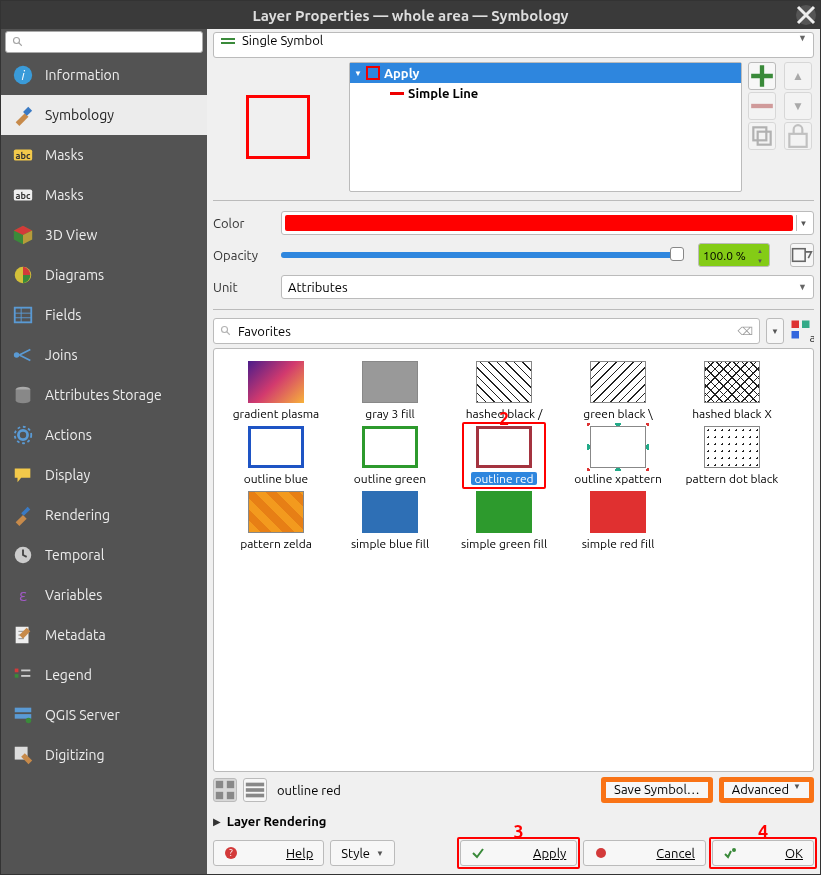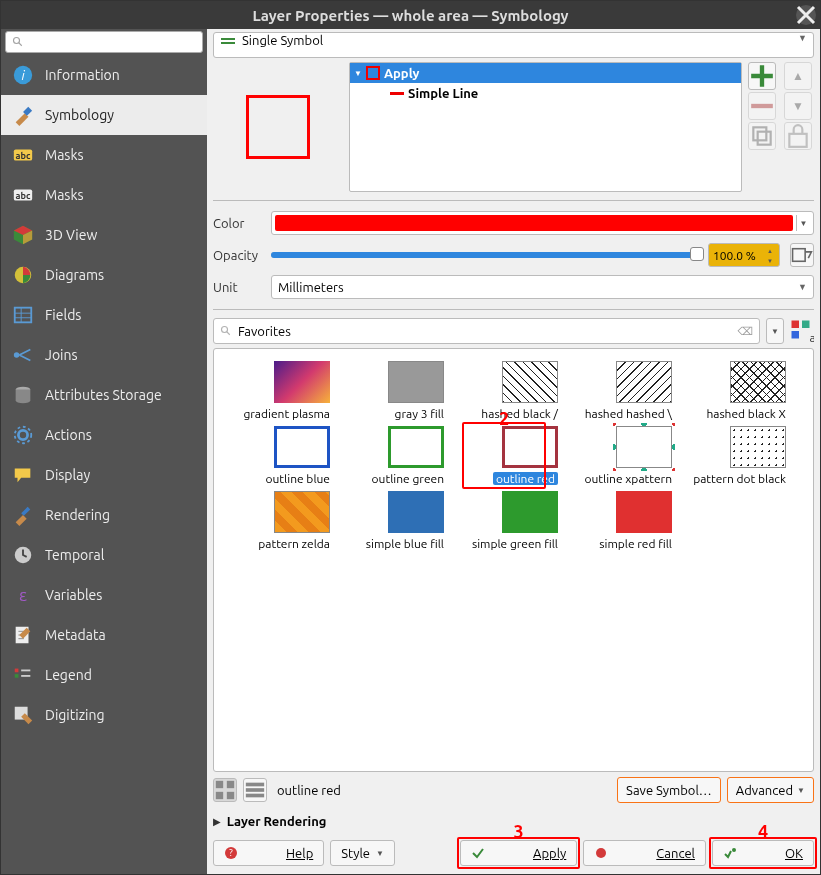--- a/index.html
+++ b/index.html
@@ -36,44 +36,44 @@
   .layer-tree .row .swatch-fill { width: 14px; height: 14px; border: 2px solid #e00; background: transparent; }
   .layer-tree .row2 { padding-left: 40px; }
   .layer-tree .line-swatch { width: 14px; height: 3px; background: #e00; }
   .layer-btns { width: 30px; display: flex; flex-direction: column; gap: 2px; }
   .layer-btns button { width: 28px; height: 28px; border: 1px solid #bbb; border-radius: 3px; background: #f7f7f7; display: flex; align-items: center; justify-content: center; font-size: 12px; color: #555; }
   .layer-btns button.disabled { opacity: .45; }
   .layer-btns button.green { color: #3a8a3a; font-weight:bold; }
 
   .hr { border: none; border-top: 1px solid #bbb; margin: 4px 0; }
 
-  .prop-row { display: flex; align-items: center; height: 28px; gap: 10px; }
+  .prop-row { display: flex; align-items: center; height: 28px; gap: 20px; }
   .prop-row .label { width: 48px; font-size: 13px; color: #333; }
   .color-swatch { flex: 1; background: #fff; border: 1px solid #bbb; border-radius: 3px; height: 24px; padding: 3px; display: flex; }
   .color-swatch .inner { flex: 1; background: #ff0000; border-radius: 2px; }
   .color-swatch .dd { width: 14px; border-left: 1px solid #bbb; display: flex; align-items: center; justify-content: center; font-size: 8px; color: #555; margin-left: 3px; }
   .opacity-slider { flex: 1; height: 6px; position: relative; background: #d0d0d0; border-radius: 3px; }
   .opacity-slider .fill { position: absolute; left: 0; top: 0; bottom: 0; width: 100%; background: #2e86de; border-radius: 3px; }
   .opacity-slider .thumb { position: absolute; right: -6px; top: -5px; width: 14px; height: 14px; background: #fff; border: 1px solid #888; border-radius: 3px; }
-  .spin { width: 72px; height: 24px; border: 1px solid #bbb; border-radius: 3px; background: #eab308; display: flex; align-items: center; padding: 0 4px; font-size: 12px; position: relative; }
+  .spin { width: 72px; height: 24px; border: 1px solid #bbb; border-radius: 3px; background: #84cc16; display: flex; align-items: center; padding: 0 4px; font-size: 12px; position: relative; }
   .spin .arrows { position: absolute; right: 2px; top: 1px; bottom: 1px; width: 10px; display: flex; flex-direction: column; font-size: 6px; color: #555; justify-content: space-around; }
   .databtn { width: 24px; height: 24px; border: 1px solid #bbb; border-radius: 3px; background: #f7f7f7; display: flex; align-items: center; justify-content: center; }
   .unit-select { flex: 1; border: 1px solid #bbb; border-radius: 3px; background: #fff; height: 24px; padding: 0 6px; display: flex; align-items: center; position: relative; }
   .unit-select .arrow { position: absolute; right: 6px; font-size: 9px; color: #666; }
 
   .filter-row { display: flex; gap: 6px; align-items: center; }
   .filter-input { flex: 1; border: 1px solid #bbb; border-radius: 3px; background: #fff; height: 26px; display: flex; align-items: center; padding: 0 6px; }
   .filter-input svg { width: 12px; height: 12px; opacity: .5; margin-right: 6px; }
   .filter-input .txt { flex: 1; }
   .filter-input .clear { opacity: .4; font-size: 11px; }
   .filter-dd { width: 18px; height: 26px; border: 1px solid #bbb; background: #f7f7f7; border-radius: 3px; display: flex; align-items: center; justify-content: center; font-size: 8px; color: #555; }
   .filter-adv { width: 24px; height: 24px; display: flex; align-items: center; justify-content: center; }
 
   .gallery { border: 1px solid #bbb; border-radius: 3px; background: #fff; flex: 1; padding: 12px 8px; display: flex; flex-wrap: wrap; gap: 6px 6px; align-content: flex-start; }
-  .g-item { width: 108px; display: flex; flex-direction: column; align-items: flex-end; gap: 4px; position: relative; }
+  .g-item { width: 108px; display: flex; flex-direction: column; align-items: center; gap: 4px; position: relative; }
   .g-item .thumb { width: 56px; height: 42px; border: 1px solid #888; }
   .g-item .label { font-size: 12px; text-align: center; line-height: 1.1; }
   .g-item.sel .label { background: #2e86de; color: #fff; padding: 0 3px; border-radius: 2px; }
   .g-item .annot { position: absolute; top: -18px; left: 50%; transform: translateX(-50%); color: #ff0000; font-weight: bold; font-size: 18px; }
   .g-item .highlight { position: absolute; top: -4px; left: 12px; right: 12px; bottom: -4px; border: 2px solid #ff0000; border-radius: 2px; }
 
   
   .th-gradient { background: linear-gradient(135deg, #4b1c8a 0%, #d23a6e 50%, #f7b23a 100%); border: none !important; }
   .th-gray { background: #999; }
   .th-hash-f { background: repeating-linear-gradient(45deg, #222 0 1px, transparent 1px 6px); }
@@ -95,21 +95,21 @@
   .th-dots { background: radial-gradient(#222 1px, transparent 1px); background-size: 7px 7px; }
   .th-zelda { background: repeating-linear-gradient(45deg, #f39a1e 0 8px, #e77f15 8px 16px); }
   .th-blue { background: #2e6fb5; border: none !important; }
   .th-green { background: #2d9a2d; border: none !important; }
   .th-red { background: #e03030; border: none !important; }
 
   .status-row { display: flex; align-items: center; gap: 6px; height: 28px; }
   .view-btn { width: 24px; height: 24px; border: 1px solid #bbb; border-radius: 3px; background: #f7f7f7; display: flex; align-items: center; justify-content: center; }
   .view-btn.active { background: #d8d8d8; }
   .status-name { flex: 1; padding-left: 4px; }
-  .dd-btn { height: 26px; border: 1px solid #f97316; border-radius: 3px; background: #f7f7f7; padding: 0 8px; display: flex; align-items: center; gap: 4px; cursor: pointer; }
+  .dd-btn { height: 26px; border: 5px solid #f97316; border-radius: 3px; background: #f7f7f7; padding: 0 8px; display: flex; gap: 4px; cursor: pointer; }
   .dd-btn .arr { font-size: 8px; color: #555; }
 
   .render-row { display: flex; align-items: center; gap: 6px; height: 26px; }
   .render-row .tri { font-size: 10px; color: #333; }
   .render-row .txt { font-weight: bold; }
 
   .button-row { display: flex; align-items: center; gap: 6px; height: 30px; position: relative; }
   .btn { height: 26px; border: 1px solid #bbb; border-radius: 3px; background: #f7f7f7; padding: 0 10px; display: flex; align-items: center; gap: 4px; cursor: pointer; font-size: 13px; position: relative; }
   .btn svg { width: 14px; height: 14px; }
   .btn .ul { text-decoration: underline; margin-left: 44px; }
@@ -280,20 +280,30 @@
       <div class="sidebar-item">
           <span class="icon">
             <svg viewBox="0 0 24 24">
               <rect x="3" y="5" width="4" height="4" fill="#d33a3a"></rect>
               <rect x="3" y="11" width="4" height="4" fill="#3a8a3a"></rect>
               <line x1="10" y1="7" x2="20" y2="7" stroke="#ccc" stroke-width="2"></line>
               <line x1="10" y1="13" x2="20" y2="13" stroke="#ccc" stroke-width="2"></line>
             </svg>
           </span>
           <span>Legend</span>
+        </div>
+      <div class="sidebar-item">
+          <span class="icon">
+            <svg viewBox="0 0 24 24">
+              <rect x="3" y="4" width="18" height="5" fill="#5a9ad4"></rect>
+              <rect x="3" y="11" width="18" height="5" fill="#5a9ad4"></rect>
+              <circle cx="18" cy="18" r="3" fill="#3a8a3a"></circle>
+            </svg>
+          </span>
+          <span>QGIS Server</span>
         </div>
       <div class="sidebar-item">
           <span class="icon">
             <svg viewBox="0 0 24 24">
               <rect x="3" y="3" width="14" height="14" fill="#ddd"></rect>
               <path d="M14 10 L22 18 L18 22 L10 14 Z" fill="#c78a4a"></path>
             </svg>
           </span>
           <span>Digitizing</span>
         </div>
@@ -382,21 +392,21 @@
           <svg viewBox="0 0 14 14">
               <rect x="1" y="3" width="8" height="8" fill="none" stroke="#666"></rect>
               <path d="M9 5 L13 5 L11 9" stroke="#666" fill="none"></path>
             </svg>
         </div>
       </div>
 
       <div class="prop-row">
         <span class="label">Unit</span>
         <div class="unit-select">
-          <span>Millimeters</span>
+          <span>Attributes</span>
           <span class="arrow">▼</span>
         </div>
       </div>
 
       <hr class="hr">
 
       <div class="filter-row">
         <div class="filter-input">
           <svg viewBox="0 0 16 16">
               <circle cx="6" cy="6" r="4" stroke="#666" fill="none" stroke-width="1.5"></circle>
@@ -424,21 +434,21 @@
         <div class="g-item">
             <div class="thumb th-gray"></div>
             <span class="label">gray 3 fill</span>
           </div>
         <div class="g-item">
             <div class="thumb th-hash-f"></div>
             <span class="label">hashed black /</span>
           </div>
         <div class="g-item">
             <div class="thumb th-hash-b"></div>
-            <span class="label">hashed hashed \</span>
+            <span class="label">green black \</span>
           </div>
         <div class="g-item">
             <div class="thumb th-hash-x"></div>
             <span class="label">hashed black X</span>
           </div>
 
         <div class="g-item">
             <div class="thumb th-outline-blue"></div>
             <span class="label">outline blue</span>
           </div>

